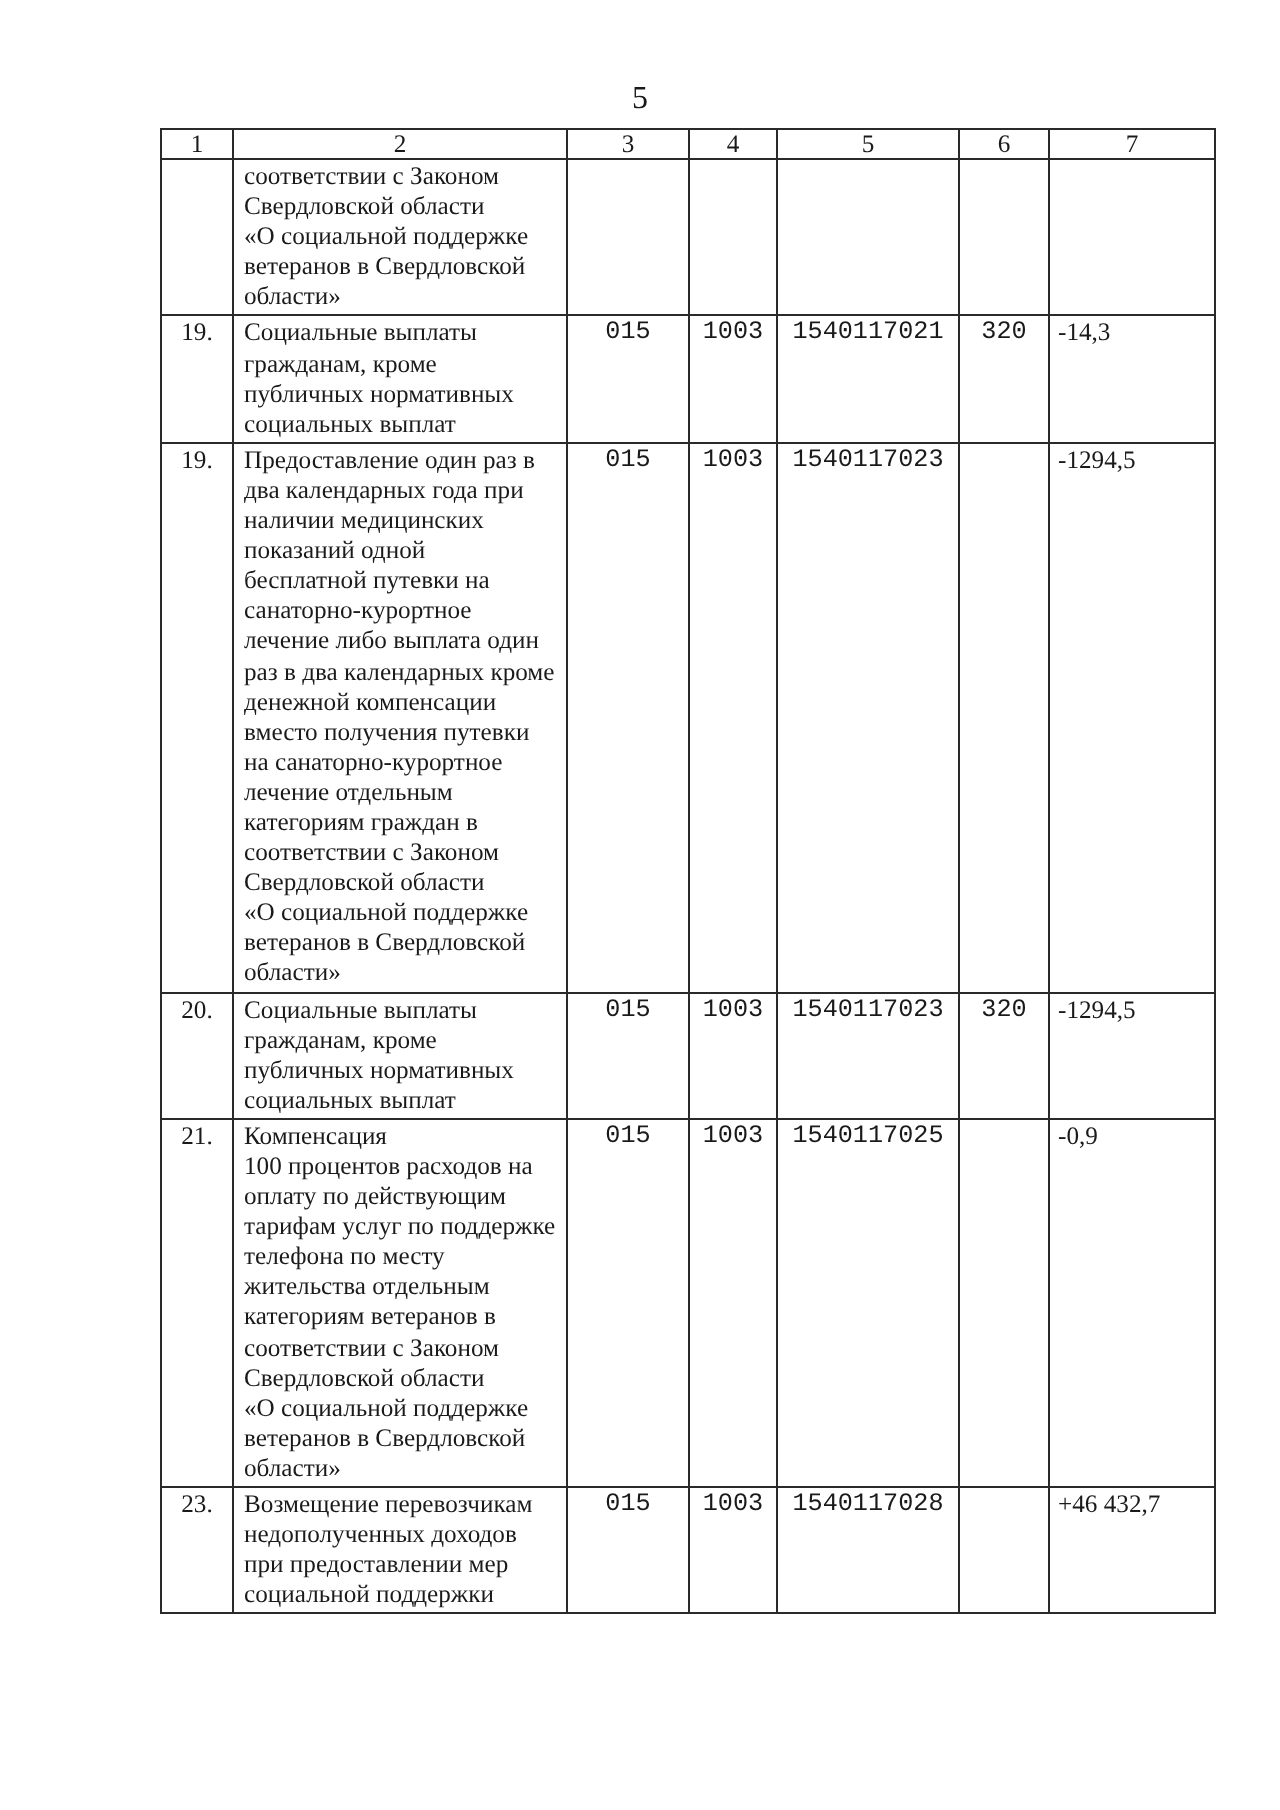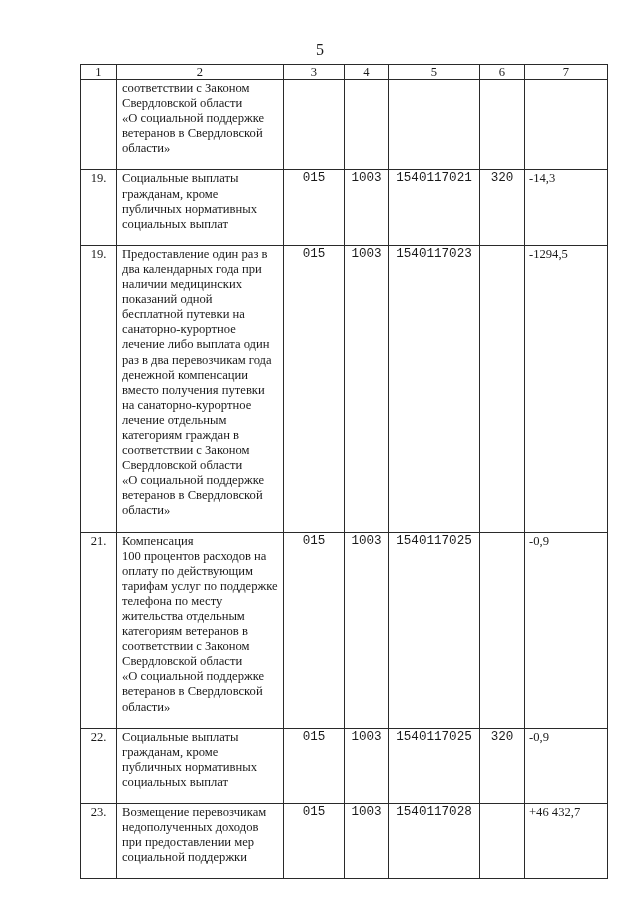--- a/index.html
+++ b/index.html
@@ -8,21 +8,21 @@
   .page-num { position:absolute; top:41px; left:0; width:640px; text-align:center;
               font-size:16px; }
   table { position:absolute; top:64px; left:80px; border-collapse:collapse;
           table-layout:fixed; width:527px; font-size:12.6px; line-height:15.1px; }
   td { border:1.3px solid #2a2a2a; vertical-align:top; padding:0 4px; }
   thead td { text-align:center; line-height:13px; padding-top:1px; padding-bottom:0; }
   td.num { text-align:center; padding-left:2px; padding-right:2px; }
   td.c { text-align:center;font-family:Liberation Mono, monospace; }
   td.txt { padding-left:5px; padding-right:2px; }
   td.v { padding-right:22px; }
-  tbody td { padding-top:1px; padding-bottom:13px; }
+  tbody td { padding-top:1px; padding-bottom:1px; }
 </style>
 </head>
 <body>
 
 <div class="page-num">5</div>
 
 <table>
   <colgroup>
     <col style="width:36px">
       <col style="width:167px">
@@ -76,36 +76,50 @@
       <tr>
         <td class="num">19.</td>
         <td class="txt">
           <div>Предоставление один раз в</div>
           <div>два календарных года при</div>
           <div>наличии медицинских</div>
           <div>показаний одной</div>
           <div>бесплатной путевки на</div>
           <div>санаторно-курортное</div>
           <div>лечение либо выплата один</div>
-          <div>раз в два перевозчикам года</div>
+          <div>раз в два календарных кроме</div>
           <div>денежной компенсации</div>
           <div>вместо получения путевки</div>
           <div>на санаторно-курортное</div>
           <div>лечение отдельным</div>
           <div>категориям граждан в</div>
           <div>соответствии с Законом</div>
           <div>Свердловской области</div>
           <div>«О социальной поддержке</div>
           <div>ветеранов в Свердловской</div>
           <div>области»</div>
         </td>
         <td class="c">015</td>
         <td class="c">1003</td>
         <td class="c">1540117023</td>
         <td class="c"></td>
+        <td class="v">-1294,5</td>
+      </tr>
+      <tr>
+        <td class="num">20.</td>
+        <td class="txt">
+          <div>Социальные выплаты</div>
+          <div>гражданам, кроме</div>
+          <div>публичных нормативных</div>
+          <div>социальных выплат</div>
+        </td>
+        <td class="c">015</td>
+        <td class="c">1003</td>
+        <td class="c">1540117023</td>
+        <td class="c">320</td>
         <td class="v">-1294,5</td>
       </tr>
       <tr>
         <td class="num">21.</td>
         <td class="txt">
           <div>Компенсация</div>
           <div>100 процентов расходов на</div>
           <div>оплату по действующим</div>
           <div>тарифам услуг по поддержке</div>
           <div>телефона по месту</div>
@@ -117,34 +131,20 @@
           <div>ветеранов в Свердловской</div>
           <div>области»</div>
         </td>
         <td class="c">015</td>
         <td class="c">1003</td>
         <td class="c">1540117025</td>
         <td class="c"></td>
         <td class="v">-0,9</td>
       </tr>
       <tr>
-        <td class="num">22.</td>
-        <td class="txt">
-          <div>Социальные выплаты</div>
-          <div>гражданам, кроме</div>
-          <div>публичных нормативных</div>
-          <div>социальных выплат</div>
-        </td>
-        <td class="c">015</td>
-        <td class="c">1003</td>
-        <td class="c">1540117025</td>
-        <td class="c">320</td>
-        <td class="v">-0,9</td>
-      </tr>
-      <tr>
         <td class="num">23.</td>
         <td class="txt">
           <div>Возмещение перевозчикам</div>
           <div>недополученных доходов</div>
           <div>при предоставлении мер</div>
           <div>социальной поддержки</div>
         </td>
         <td class="c">015</td>
         <td class="c">1003</td>
         <td class="c">1540117028</td>

